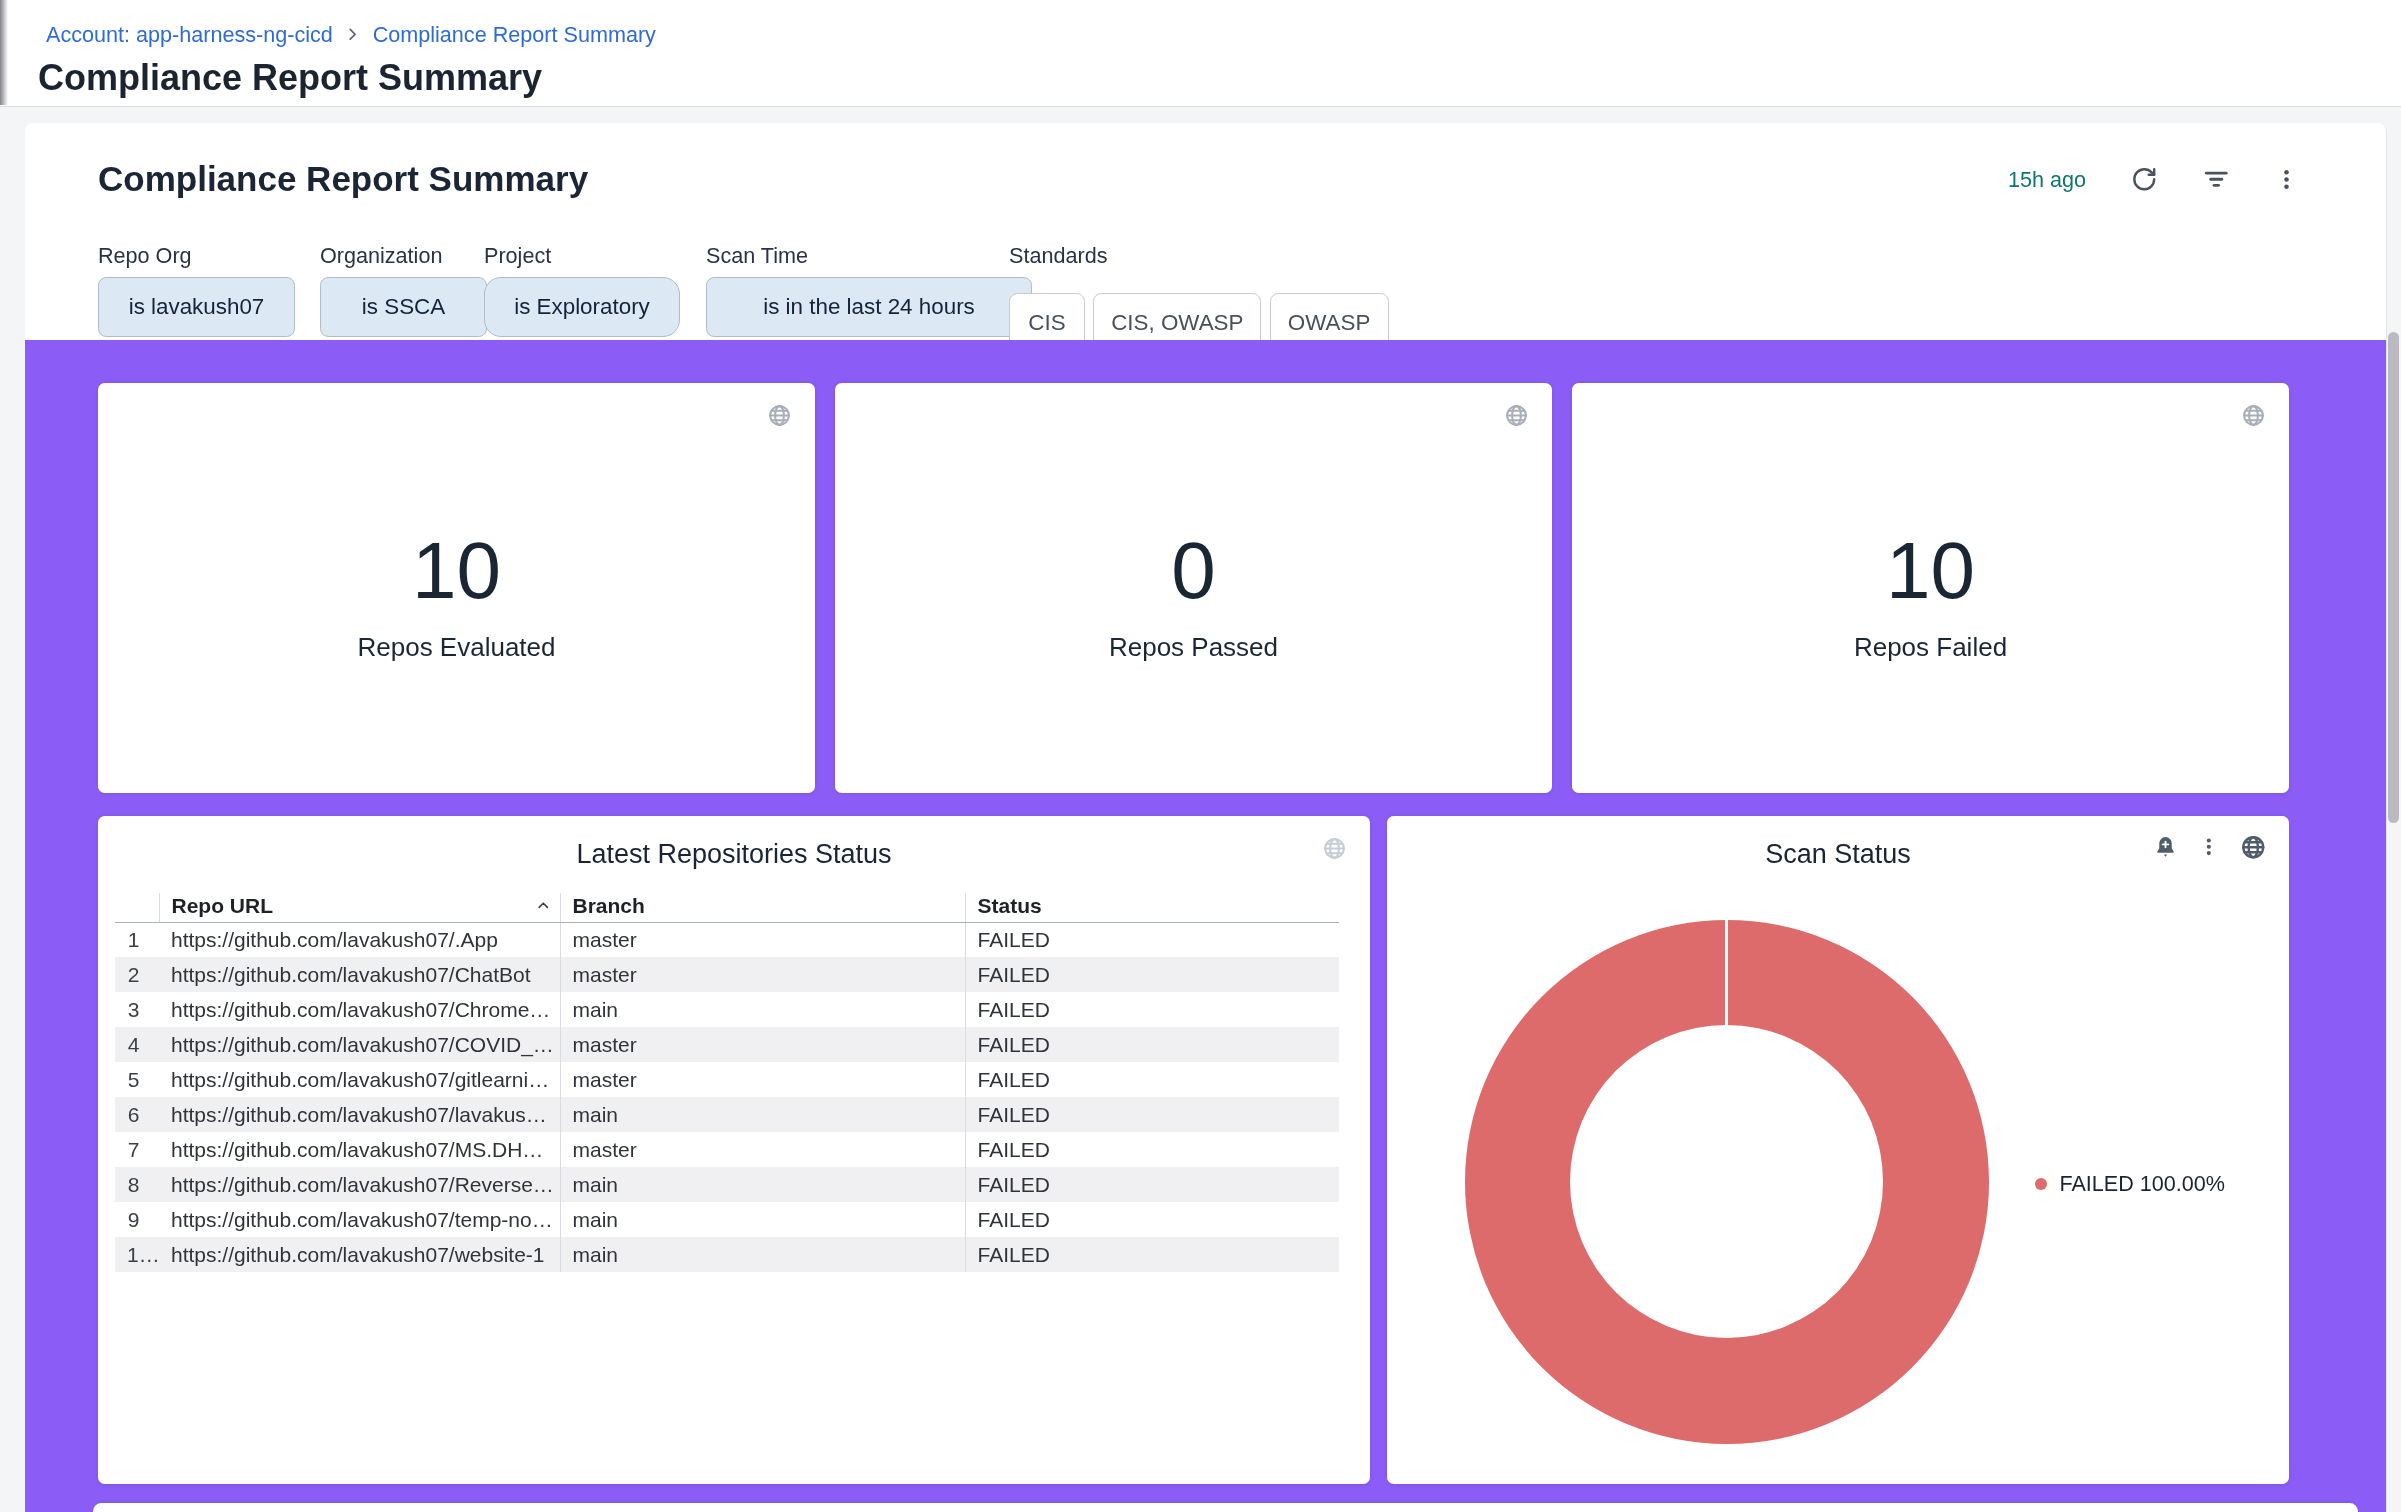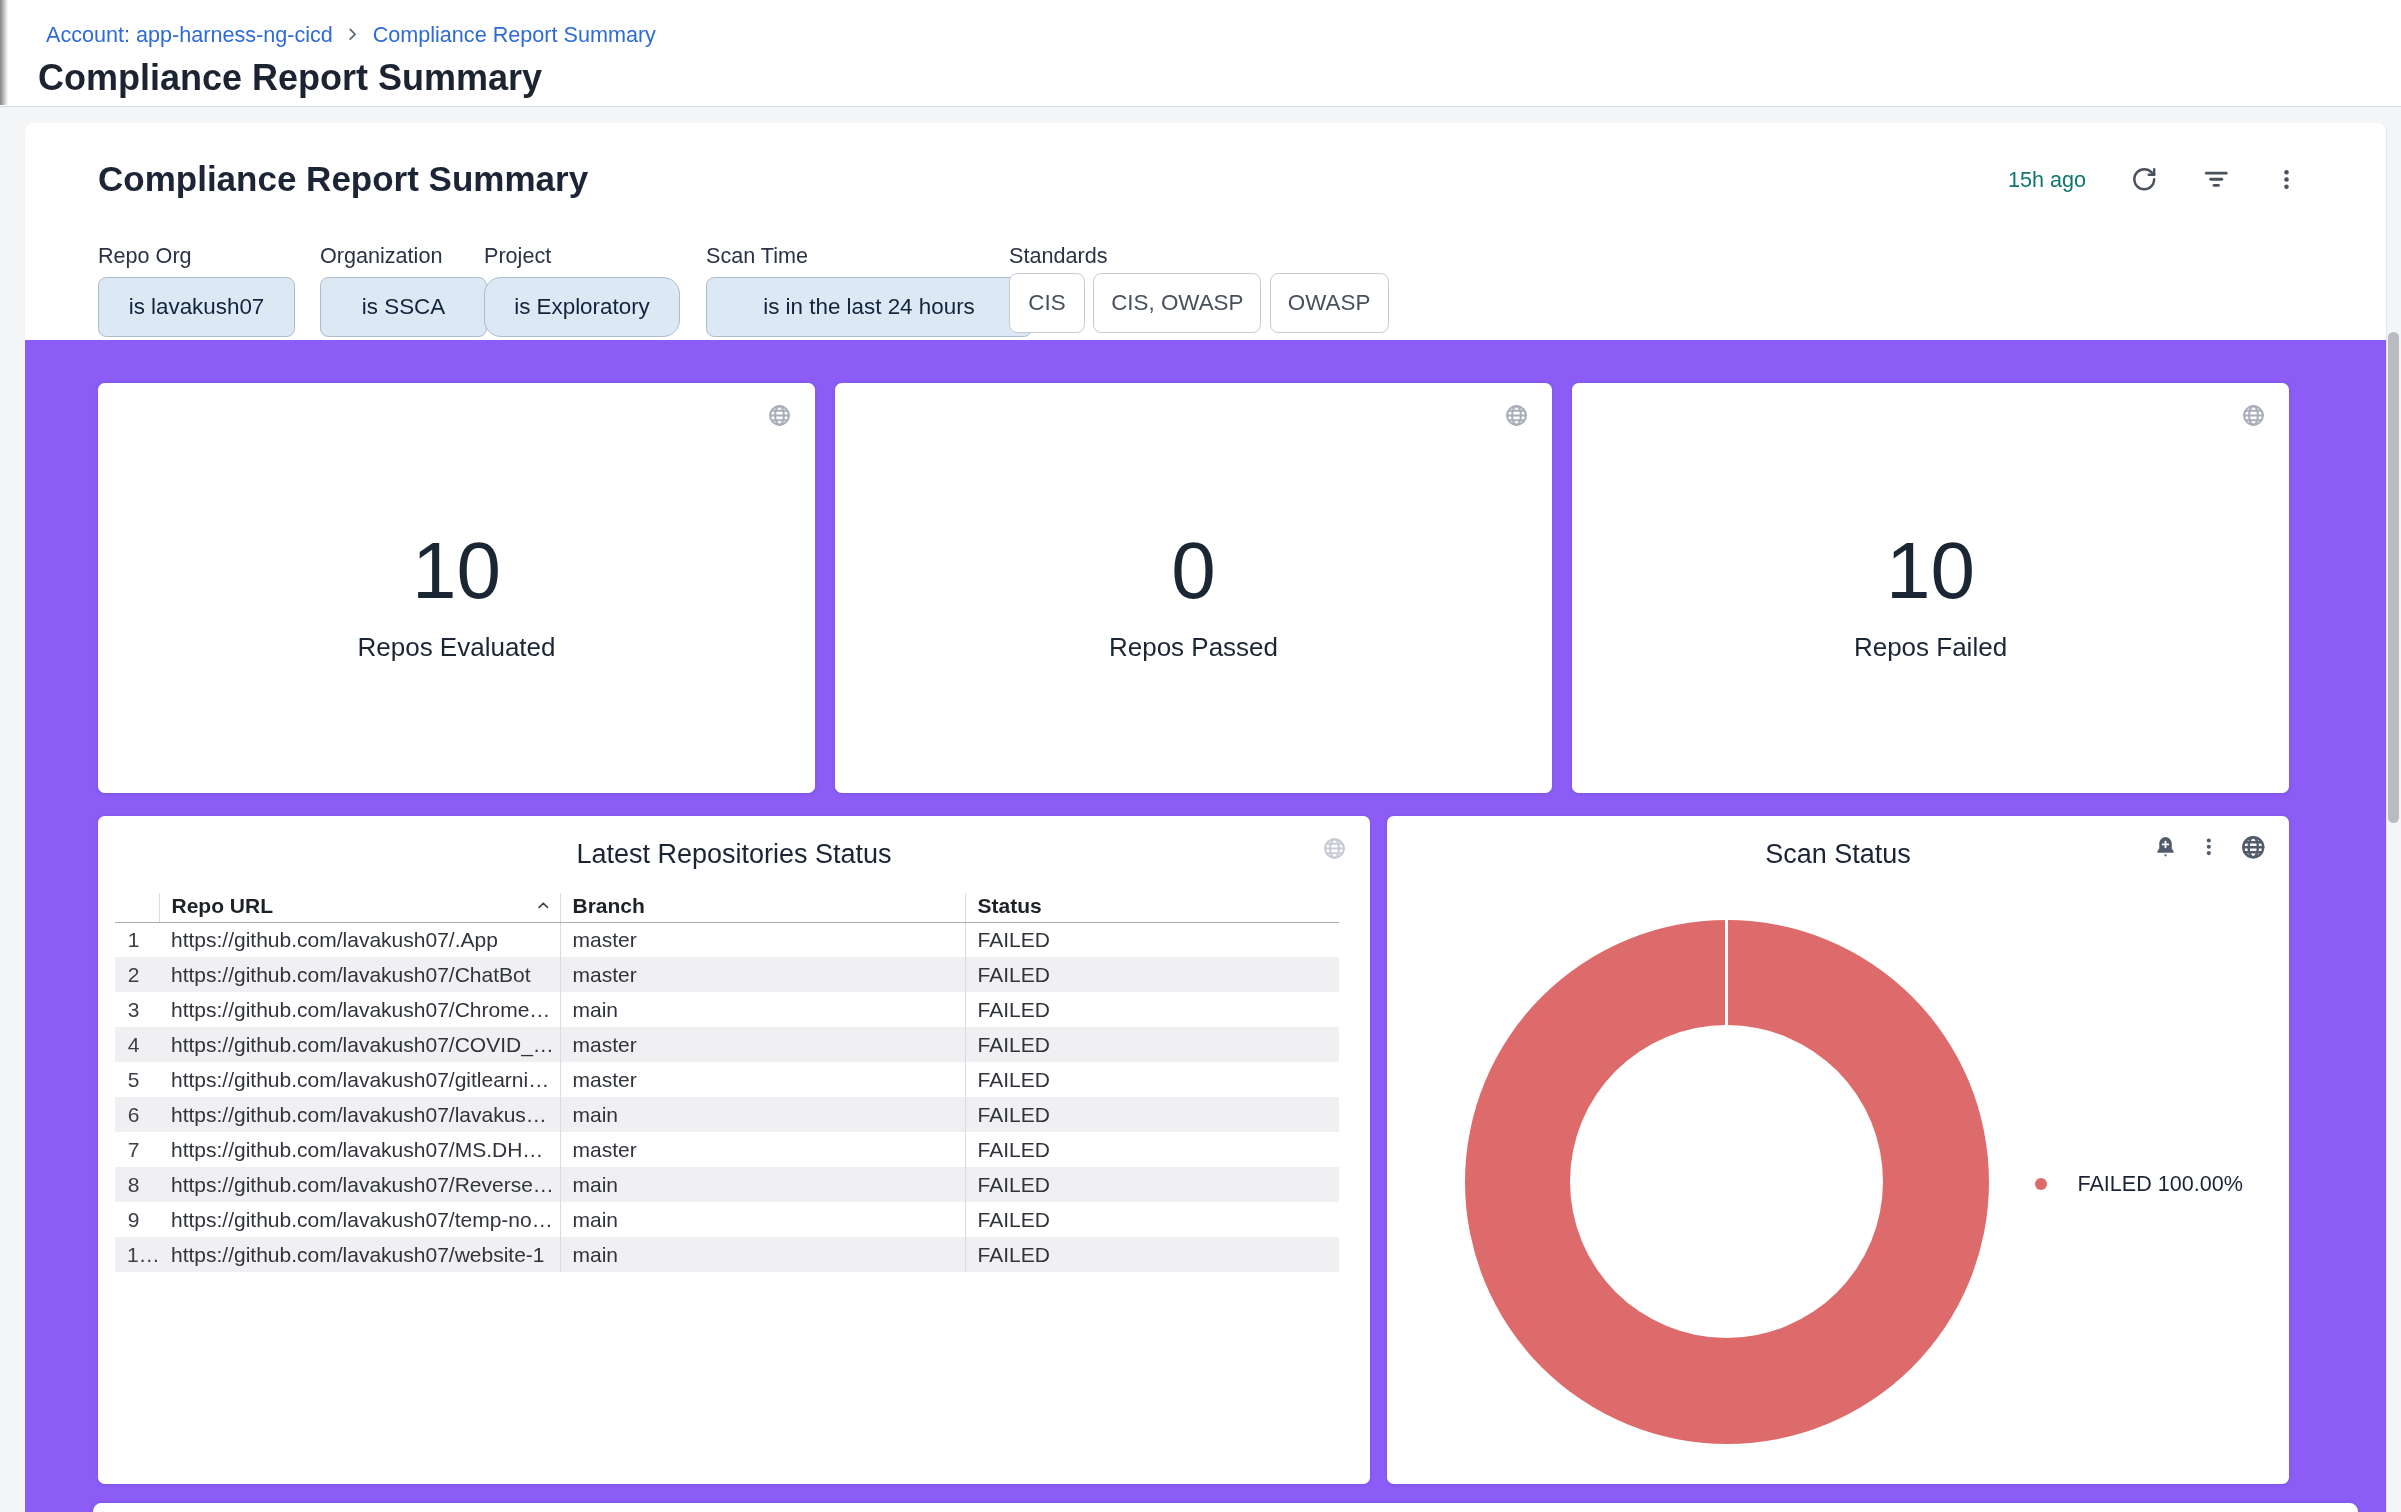--- a/index.html
+++ b/index.html
@@ -57,21 +57,21 @@
 
   
   .filter-group { position:absolute; top:120px; }
   .filter-label { font-size:21.6px; line-height:25px; color:#2a3344; }
   .chip {
     position:absolute; top:34px; height:60px;
     background:#dce8f4; border:0.8px solid #aebdcb; border-radius:8.3px;
     display:flex; align-items:center; justify-content:center;
     font-size:22.4px; color:#14233c; cursor:pointer;
   }
-  .std-row { position:absolute; top:30px; display:flex; gap:8.3px; }
+  .std-row { position:absolute; top:50px; display:flex; gap:8.3px; }
   .std-btn {
     height:60px; background:#ffffff; border:1.7px solid #c6cad1; border-radius:8.3px;
     display:flex; align-items:center; justify-content:center;
     font-size:22.4px; color:#48505c; cursor:pointer;
   }
 
   
   .dash {
     position:absolute; left:0; top:217px; width:2362px; height:1173px;
     background:#8b5cf6;
@@ -132,21 +132,21 @@
     position:absolute; left:78px; top:104px; width:524px; height:524px;
     border-radius:50%; cursor:pointer;
   }
   .donut-hole {
     position:absolute; left:105px; top:105px; width:313px; height:313px;
     border-radius:50%; background:#ffffff;
   }
   .donut-gap {
     position:absolute; left:260px; top:0; width:3.3px; height:106px; background:#ffffff;
   }
-  .legend { position:absolute; left:648px; top:355px; display:flex; align-items:center; gap:30px; }
+  .legend { position:absolute; left:648px; top:355px; display:flex; align-items:center; gap:12px; }
   .legend-dot { width:12.4px; height:12.4px; border-radius:50%; }
   .legend-text { font-size:21.6px; color:#1b2434; }
 
   
   .next-card-sliver {
     position:absolute; left:68px; top:1163px; width:2265px; height:10px;
     background:#ffffff; border-radius:8.3px 8.3px 0 0;
     box-shadow:0 -0.8px 2.5px rgba(40,50,60,.12);
   }
 

